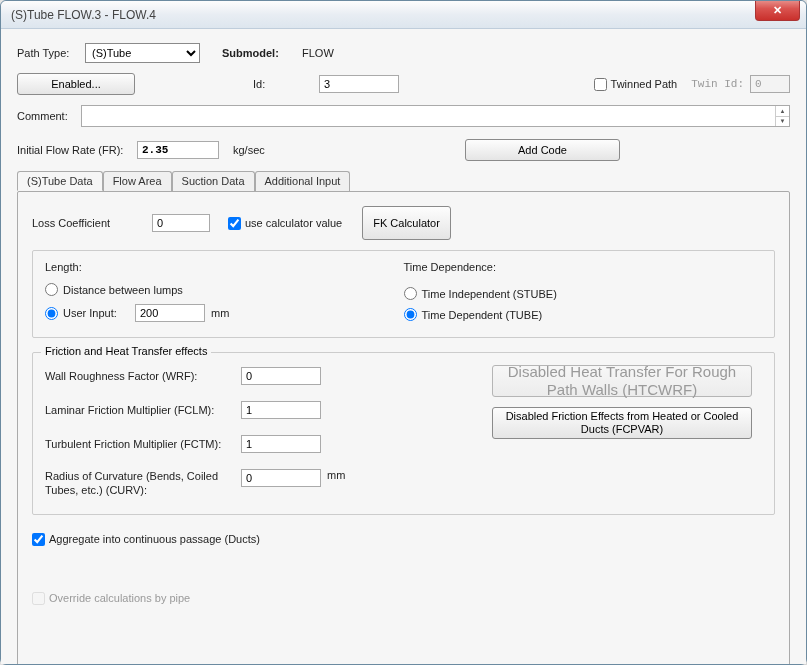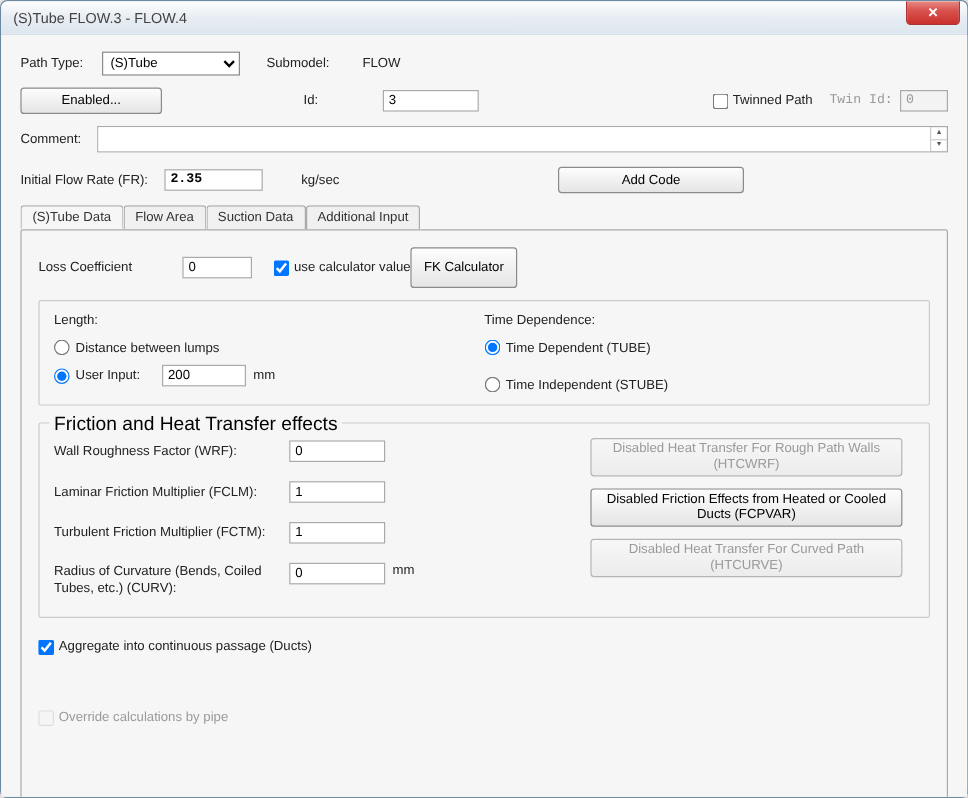--- a/index.html
+++ b/index.html
@@ -177,39 +177,39 @@
     padding: 10px 12px 12px 12px;
     margin-top: 10px;
     position: relative;
   }
   .group > .legend {
     position: absolute;
     top: -8px;
     left: 8px;
     background: #f6f6f6;
     padding: 0 4px;
-    font-size: 16px;
+    font-size: 11px;
   }
   .two-col {
     display: flex;
   }
   .col { flex: 1; }
   .frrow {
     display: flex;
     align-items: center;
     padding: 4px 0;
   }
   .disabled-btn {
     width: 260px;
     height: 32px;
     background: linear-gradient(to bottom, #f7f7f7, #ececec);
     border: 1px solid #b5b5b5;
     border-radius: 3px;
     color: #9a9a9a;
-    font-size: 11px;
+    font-size: 15px;
     display: flex;
     align-items: center;
     justify-content: center;
     text-align: center;
     line-height: 1.2;
     padding: 0 6px;
   }
   .enabled-toggle {
     width: 260px;
     height: 32px;
@@ -249,21 +249,21 @@
     </div>
   </div>
 
   <div class="content">
 
     <div class="row">
       <span class="lbl" style="width:68px;">Path Type:</span>
       <select class="dd">
         <option>(S)Tube</option>
       </select>
-      <span class="lbl" style="margin-left:22px; width:70px;">Submodel:</span>
+      <span class="lbl" style="margin-left:22px; width:70px;font-weight:bold;">Submodel:</span>
       <span class="lbl" style="margin-left:10px;">FLOW</span>
     </div>
 
     <div class="row">
       <button class="btn btn-wide">Enabled...</button>
       <span class="lbl" style="margin-left:118px; width:30px;">Id:</span>
       <input class="txt" style="width: 80px; margin-left: 36px;" value="3">
       <span style="flex:1"></span>
       <input type="checkbox" style="">
       <span class="lbl">Twinned Path</span>
@@ -278,68 +278,68 @@
         <div class="spin">
             <div>▲</div>
             <div>▼</div>
           </div>
       </div>
     </div>
 
     <div class="row">
       <span class="lbl" style="width:120px;">Initial Flow Rate (FR):</span>
       <input class="txt" style="width: 82px; font-family: &quot;Courier New&quot;, monospace; font-weight: bold;" value="2.35">
-      <span class="unit" style="margin-left:32px;">kg/sec</span>
+      <span class="unit" style="margin-left:14px;">kg/sec</span>
       <span style="flex:1"></span>
       <button class="btn btn-add" style="margin-right:170px;">Add Code</button>
     </div>
 
     <div class="tabwrap">
       <div class="tabbar">
         <div class="tab active">(S)Tube Data</div>
         <div class="tab">Flow Area</div>
         <div class="tab">Suction Data</div>
         <div class="tab">Additional Input</div>
       </div>
       <div class="tabset">
         <div class="tabbody">
 
           <div class="row">
             <span class="lbl" style="width:120px;">Loss Coefficient</span>
             <input class="txt" style="width: 58px;" value="0">
             <span style="width:18px;"></span>
             <input type="checkbox" checked="" style="">
             <span class="lbl">use calculator value</span>
-            <button class="btn" style="padding:16px 10px;">FK Calculator</button>
+            <button class="btn" style="margin-left:20px; padding:16px 10px;">FK Calculator</button>
           </div>
 
           <div class="group" style="height:88px;">
             <div class="two-col" style="height:100%;">
               <div class="col">
                 <div class="lbl" style="margin-bottom:6px;">Length:</div>
                 <div class="frrow">
                   <input type="radio" name="len" style="">
                   <span class="lbl">Distance between lumps</span>
                 </div>
                 <div class="frrow">
                   <input type="radio" name="len" checked="" style="">
                   <span class="lbl" style="width:72px;">User Input:</span>
                   <input class="txt" style="width: 70px;" value="200">
                   <span class="unit">mm</span>
                 </div>
               </div>
               <div class="col">
                 <div class="lbl" style="margin-bottom:6px;">Time Dependence:</div>
+                <div class="frrow" style="margin-top:10px;">
+                  <input type="radio" name="td" style="">
+                  <span class="lbl">Time Independent (STUBE)</span>
+                </div>
                 <div class="frrow">
                   <input type="radio" name="td" checked="" style="">
                   <span class="lbl">Time Dependent (TUBE)</span>
-                </div>
-                <div class="frrow" style="margin-top:10px;">
-                  <input type="radio" name="td" style="">
-                  <span class="lbl">Time Independent (STUBE)</span>
                 </div>
               </div>
             </div>
           </div>
 
           <div class="group" style="margin-top:14px;">
             <span class="legend">Friction and Heat Transfer effects</span>
             <div style="display:flex; gap:24px;">
               <div style="flex:1;">
                 <div class="frrow">
@@ -356,21 +356,20 @@
                 </div>
                 <div class="frrow" style="margin-top:8px; align-items:flex-start;">
                   <span class="lbl" style="width:196px; line-height:1.3;">Radius of Curvature (Bends, Coiled Tubes, etc.) (CURV):</span>
                   <input class="txt" style="width: 80px;" value="0">
                   <span class="unit">mm</span>
                 </div>
               </div>
               <div style="width:270px; display:flex; flex-direction:column; gap:10px; padding-top:2px;">
                 <div class="disabled-btn">Disabled Heat Transfer For Rough Path Walls (HTCWRF)</div>
                 <div class="enabled-toggle">Disabled Friction Effects from Heated or Cooled Ducts (FCPVAR)</div>
-                <div class="disabled-btn">Disabled Heat Transfer For Curved Path (HTCURVE)</div>
               </div>
             </div>
           </div>
 
           <div class="frrow" style="margin-top:14px;">
             <input type="checkbox" checked="" style="">
             <span class="lbl">Aggregate into continuous passage (Ducts)</span>
           </div>
 
           <div class="frrow grayed-check" style="margin-top:38px;">

